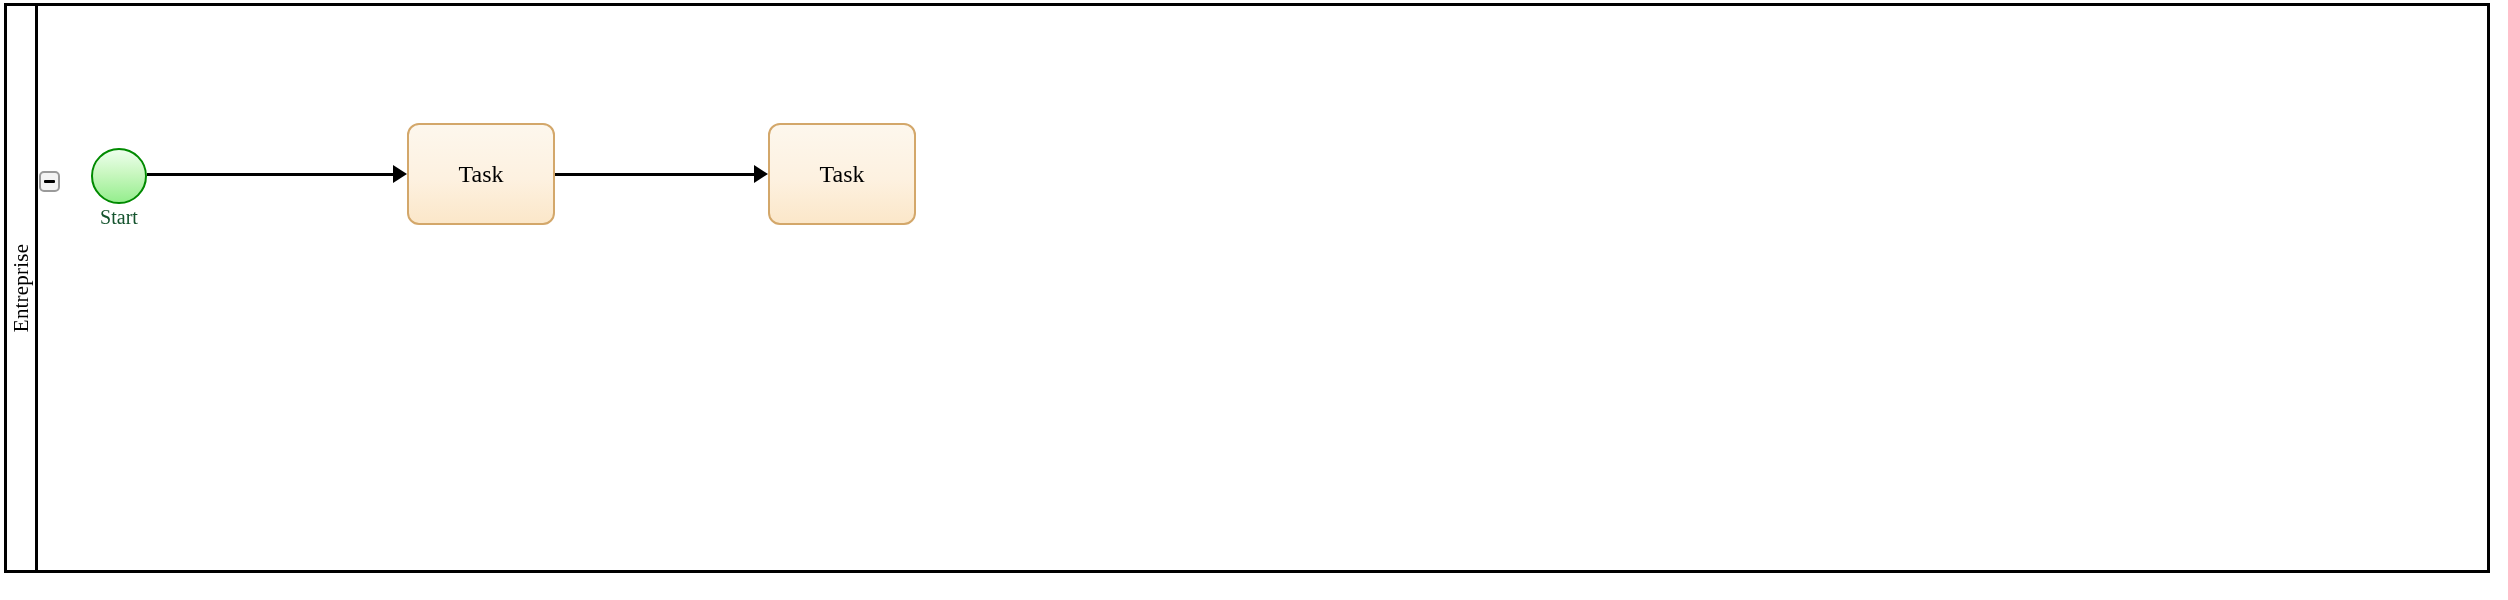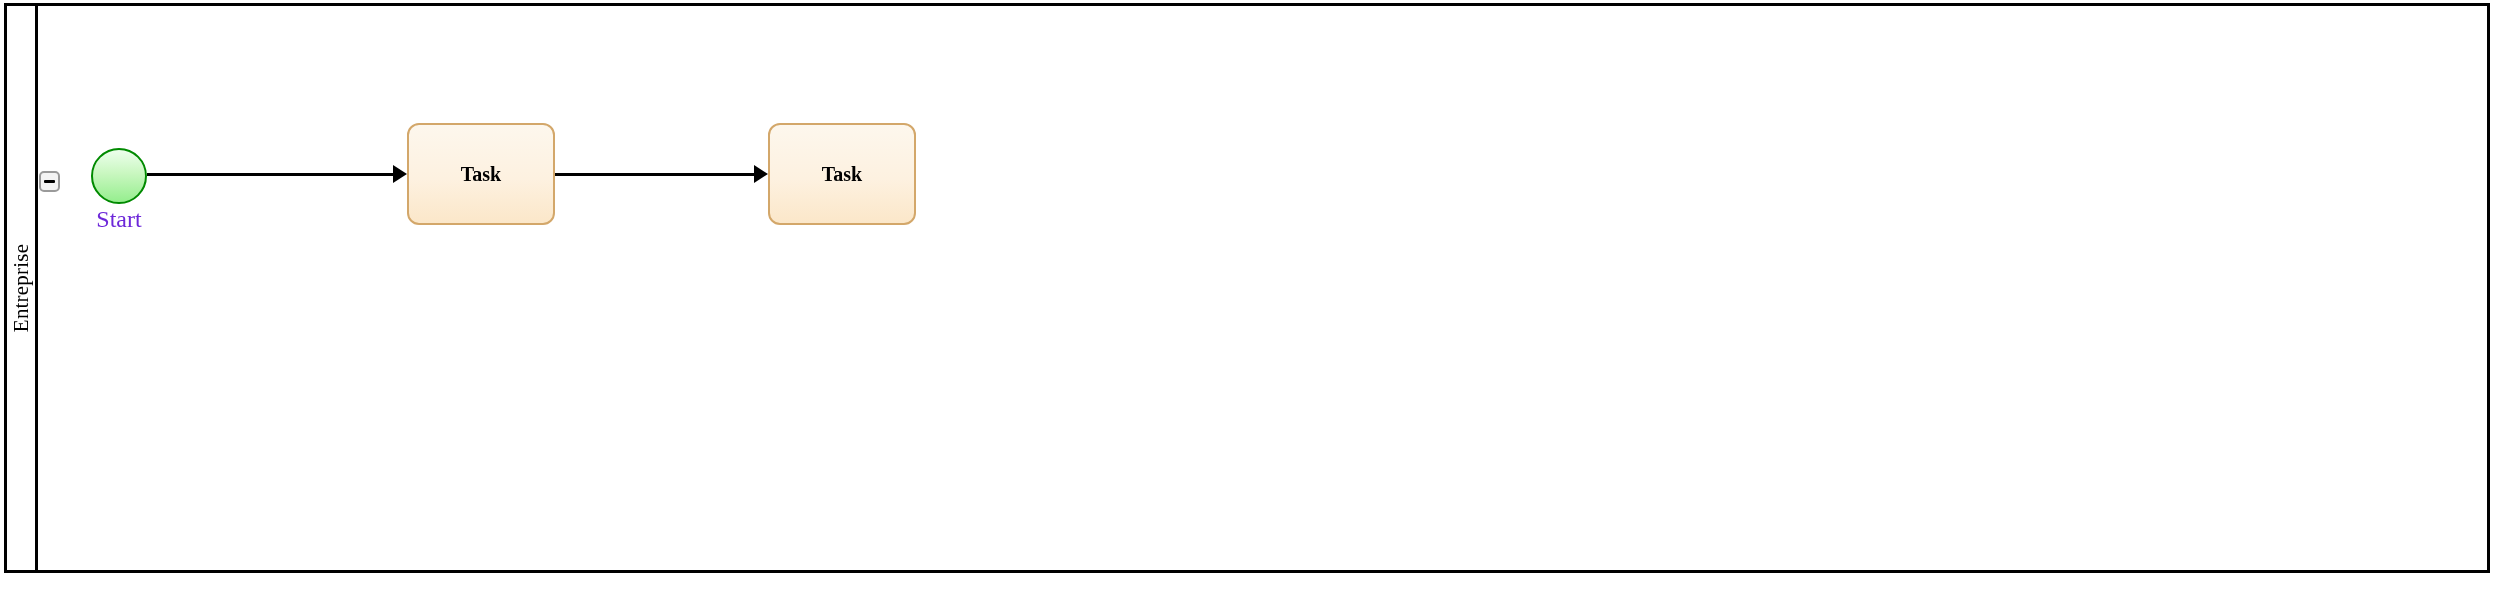--- a/index.html
+++ b/index.html
@@ -102,42 +102,41 @@
     background: linear-gradient(to bottom, #edffed 0%, #c9f7c0 45%, #95ee8e 100%);
     box-sizing: border-box;
     cursor: pointer;
   }
   .start-label {
     position: absolute;
     left: 91px;
     top: 206px;
     width: 56px;
     text-align: center;
-    font-size: 24px;
-    color: #6d28d9;
+    font-size: 20px;
+    color: #14532d;
     white-space: nowrap;
   }
 
   
   .task {
     position: absolute;
     border: 2px solid #d3a76a;
     border-radius: 12px;
     background: linear-gradient(to bottom, #fdf7ed 0%, #fdf1e0 55%, #fbe7c9 100%);
     box-sizing: border-box;
     display: flex;
     align-items: center;
     justify-content: center;
     cursor: pointer;
   }
   .task .task-label {
-    font-size: 20px;
+    font-size: 24px;
     color: #000000;
     white-space: nowrap;
-    font-weight: bold;
   }
 
   #task-1 { left: 407px; top: 123px; width: 148px; height: 102px; }
   #task-2 { left: 768px; top: 123px; width: 148px; height: 102px; }
 
   
   .flow {
     position: absolute;
     height: 3px;
     background: #000000;

